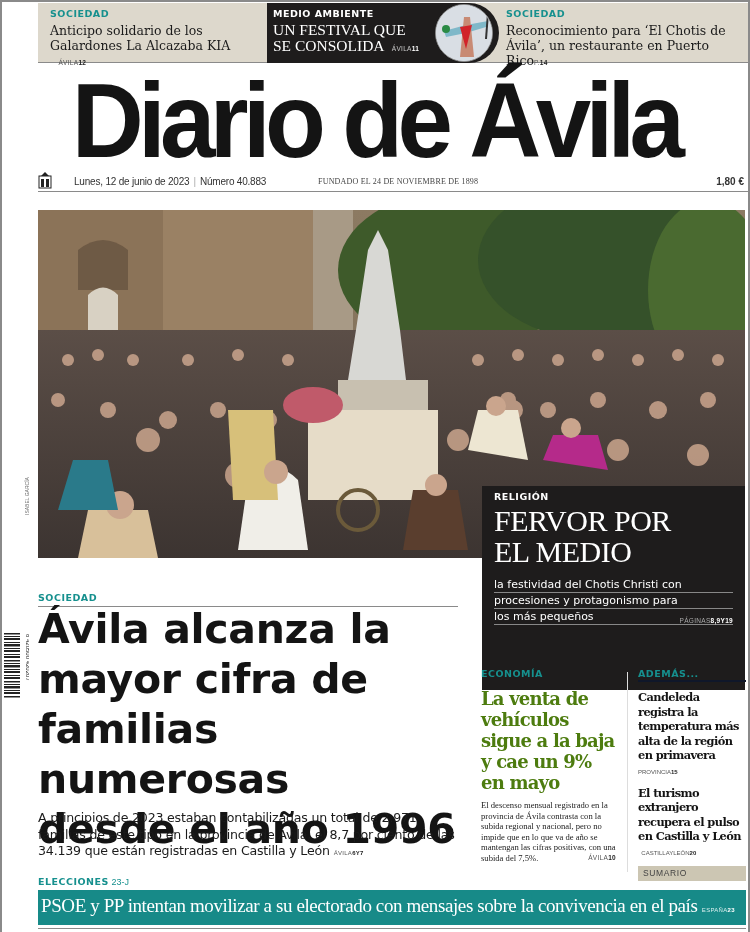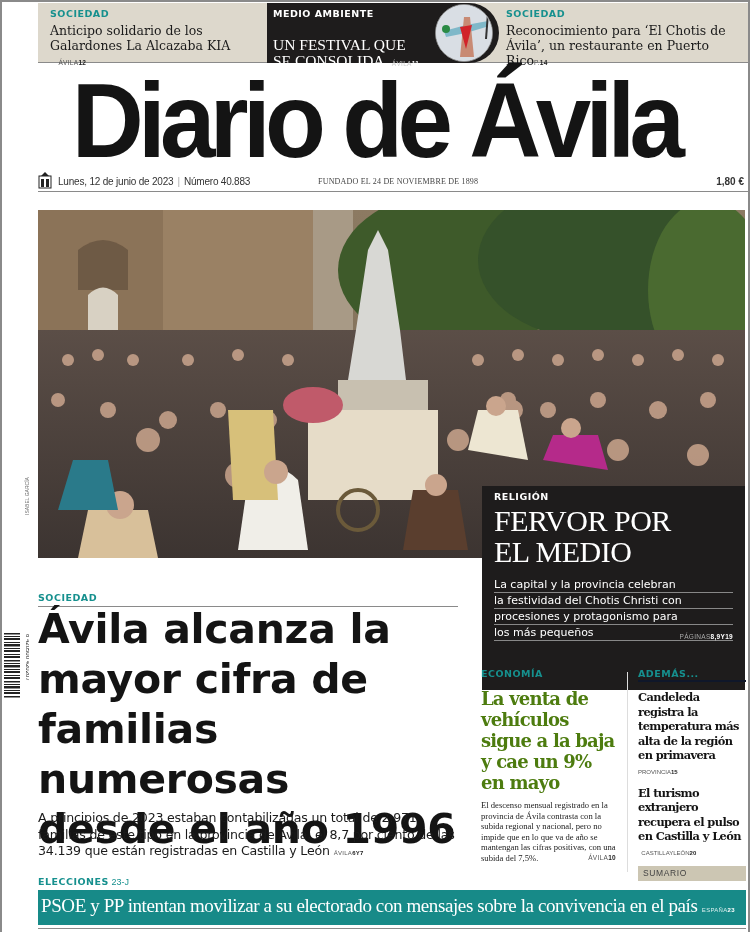--- a/index.html
+++ b/index.html
@@ -11,32 +11,32 @@
   .page-border-top { position: absolute; left: 0; top: 0; width: 750px; height: 2px; background: #8a8a8a; }
 
   
   .topstrip { position: absolute; left: 38px; top: 3px; width: 710px; height: 60px; background: #ddd8cc; border-bottom: 1px solid #8a8a8a; }
   .teaser-left { position: absolute; left: 0; top: 0; width: 228px; height: 60px; padding: 5px 0 0 12px; }
   .teaser-mid { position: absolute; left: 229px; top: 0; width: 232px; height: 60px; background: #1e1c1c; color: #fff; padding: 5px 0 0 6px; border-radius: 0 30px 30px 0; }
   .teaser-right { position: absolute; left: 462px; top: 0; width: 248px; height: 60px; padding: 5px 0 0 6px; }
   .kicker { font-family: "DejaVu Sans", sans-serif; font-weight: bold; font-size: 9.5px; letter-spacing: 0.5px; color: #16908e; }
   .kicker.white { color: #ffffff; }
   .teaser-title { font-family: "DejaVu Serif", serif; font-size: 12.5px; line-height: 15px; margin-top: 4px; color: #1b1b1b; }
-  .teaser-mid .teaser-title { font-family: "Liberation Serif", serif; font-size: 15.5px; line-height: 16px; color: #fff; margin-top: 18px; }
+  .teaser-mid .teaser-title { font-family: "Liberation Serif", serif; font-size: 15.5px; line-height: 16px; color: #fff; margin-top: 3px; }
   .pageref { font-family: "Liberation Sans", sans-serif; font-size: 6.5px; color: #555; letter-spacing: 0.3px; }
   .pageref b { color: #222; }
   .teaser-mid .pageref { color: #ccc; }
   .teaser-mid .pageref b { color: #fff; }
   .festival-thumb { position: absolute; left: 168px; top: 1px; width: 58px; height: 58px; border-radius: 50%; background: #d7dde3; overflow: hidden; border: 1px solid #888; }
 
   
   .masthead { position: absolute; left: 70px; top: 68px; width: 650px; height: 105px; text-align: center; font-family: "Liberation Sans", sans-serif; font-weight: bold; font-size: 106px; line-height: 105px; letter-spacing: -6px; color: #141414; transform: scaleX(0.94); transform-origin: left top; white-space: nowrap; }
   .dateline { position: absolute; left: 38px; top: 172px; width: 710px; height: 20px; border-bottom: 1px solid #8a8a8a; font-size: 10px; color: #333; }
   .dateline .crest { position: absolute; left: 0; top: 0; width: 14px; height: 17px; }
-  .dateline .date { position: absolute; left: 20px; top: 4px; font-family: "Liberation Sans", sans-serif; font-size: 10px; letter-spacing: -0.2px; }
+  .dateline .date { position: absolute; left: 36px; top: 4px; font-family: "Liberation Sans", sans-serif; font-size: 10px; letter-spacing: -0.2px; }
   .dateline .sep { color: #aaa; padding: 0 4px; }
   .dateline .founded { position: absolute; left: 280px; top: 5px; font-family: "Liberation Serif", serif; font-size: 8px; color: #444; letter-spacing: 0.2px; }
   .dateline .price { position: absolute; right: 4px; top: 4px; font-weight: bold; font-size: 10px; }
 
   
   .photo { position: absolute; left: 38px; top: 210px; width: 707px; height: 348px; overflow: hidden; background: #6d6a5f; }
   .photo-credit { position: absolute; left: 24px; top: 515px; font-size: 5px; color: #666; transform: rotate(-90deg); transform-origin: left top; white-space: nowrap; }
 
   
   .religion-box { position: absolute; left: 482px; top: 486px; width: 263px; height: 204px; background: #1e1c1c; color: #fff; padding: 5px 12px 0 12px; }
@@ -217,21 +217,20 @@
 </div>
 <div class="photo-credit">ISABEL GARCÍA</div>
 
 <div class="religion-box">
   <div class="kicker white">RELIGIÓN</div>
   <div class="religion-title">
     <span>FERVOR POR</span><br>
     <span>EL MEDIO</span>
   </div>
   <div class="religion-sub">
-    <span class="ln">La capital y la provincia celebran</span>
     <span class="ln">la festividad del Chotis Christi con</span>
     <span class="ln">procesiones y protagonismo para</span>
     <span class="ln"><span>los más pequeños</span><span class="pageref"><span>PÁGINAS</span><b>8,9Y19</b></span></span>
   </div>
 </div>
 
 <svg class="barcode" viewBox="0 0 26 68">
   <rect x="0" y="0" width="26" height="68" fill="#fff"></rect>
   <g fill="#222">
     <rect x="1" y="1" width="16" height="1.5"></rect>

